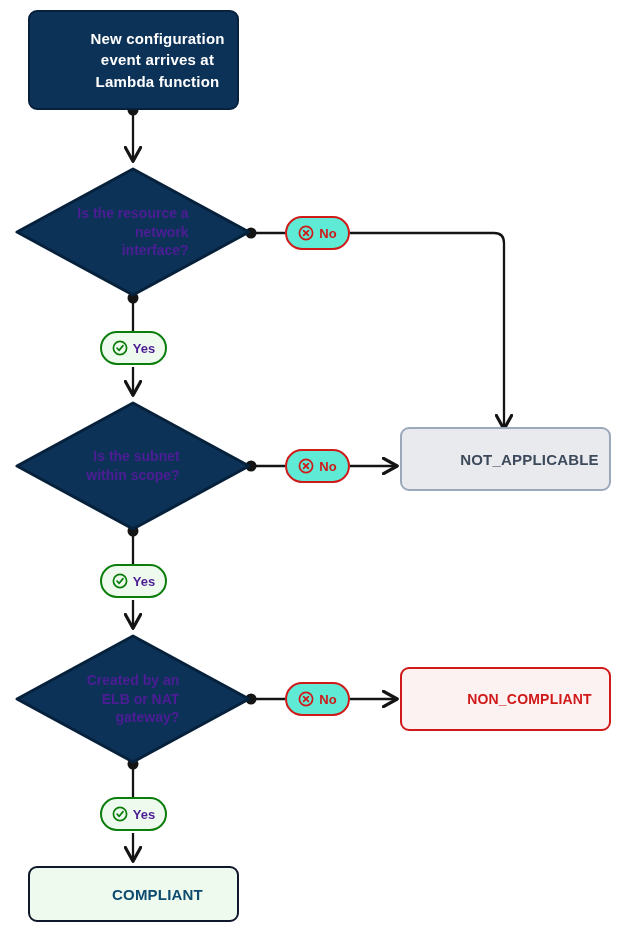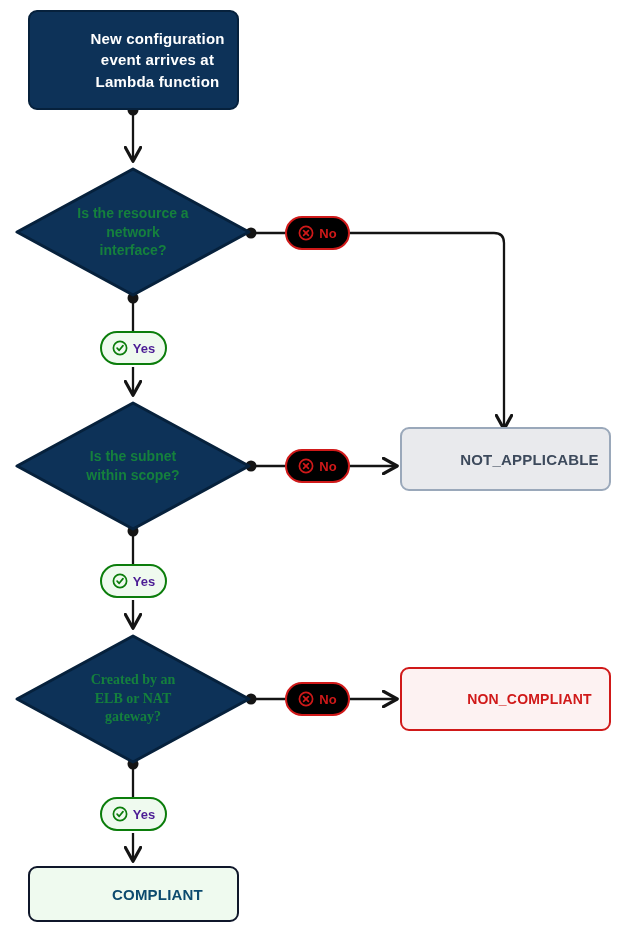--- a/index.html
+++ b/index.html
@@ -83,22 +83,22 @@
   }
   .diamond .dlabel {
     position: absolute;
     left: 0;
     top: 0;
     width: 100%;
     height: 100%;
     display: flex;
     align-items: center;
     justify-content: center;
-    text-align: center;
-    color: #15803d;
+    text-align: right;
+    color: #4c1d95;
     font-size: 14px;
     font-weight: bold;
     line-height: 1.35;
     white-space: pre-line;
     pointer-events: none;
   }
 
   
   .badge {
     position: absolute;
@@ -112,21 +112,21 @@
     font-weight: bold;
     padding: 0 9px;
     height: 34px;
   }
   .badge-yes {
     background: #effaef;
     border: 2px solid #0b7d0b;
     color: #4c1d95;
   }
   .badge-no {
-    background: #000000;
+    background: #5eead4;
     border: 2px solid #d01919;
     color: #d01919;
   }
   .badge .bicon {
     display: block;
     width: 16px;
     height: 16px;
     flex: 0 0 16px;
   }
   .badge .blabel { line-height: 1; }
@@ -199,21 +199,21 @@
   </div>
 
   <div class="diamond" style="left:14px; top:400px; width:238px; height:132px;">
     <svg width="238" height="132" viewBox="0 0 238 132">
       <path d="M119,3 L235,66 L119,129 L3,66 Z" fill="#0d3258" stroke="#06213c" stroke-width="3" stroke-linejoin="round"></path>
     </svg>
     <div class="dlabel">Is the subnet
 within scope?</div>
   </div>
 
-  <div class="diamond" style="left:14px; top:633px; width:238px; height:132px;font-family:Liberation Serif, serif;">
+  <div class="diamond" style="left:14px; top:633px; width:238px; height:132px;">
     <svg width="238" height="132" viewBox="0 0 238 132">
       <path d="M119,3 L235,66 L119,129 L3,66 Z" fill="#0d3258" stroke="#06213c" stroke-width="3" stroke-linejoin="round"></path>
     </svg>
     <div class="dlabel">Created by an
 ELB or NAT
 gateway?</div>
   </div>
 
   <div class="node rect-node node-na" style="left:400px; top:427px; width:211px; height:64px;">
     <div>NOT_APPLICABLE</div>

